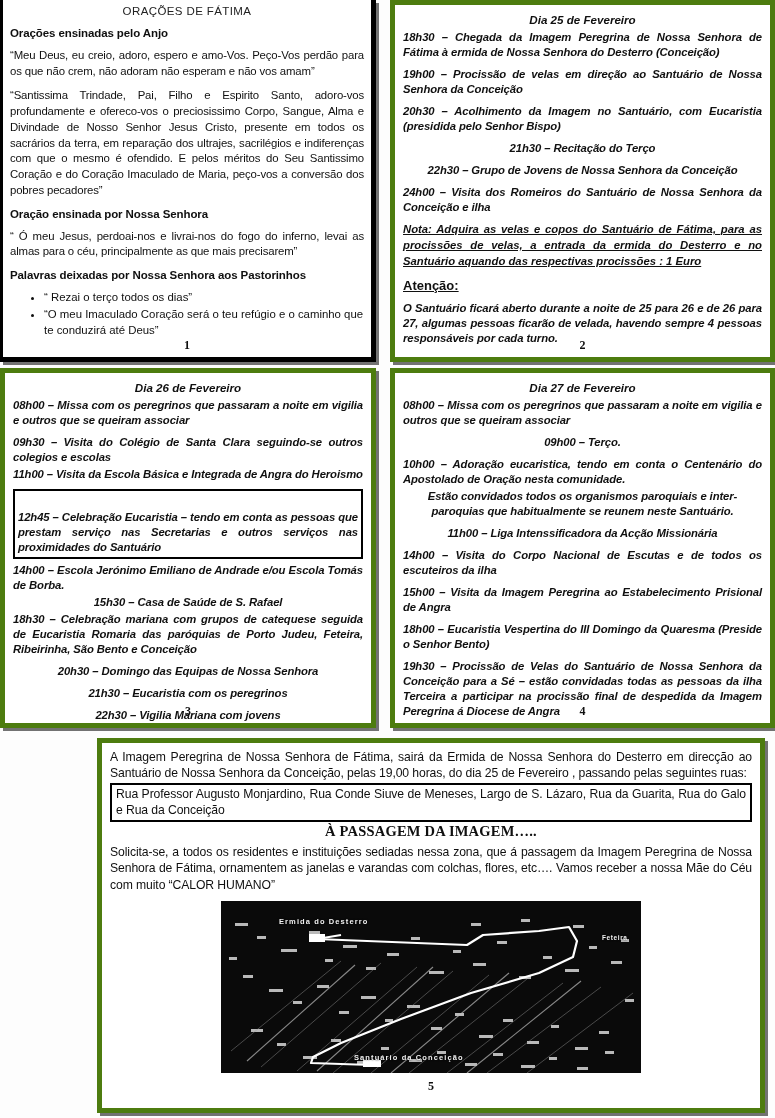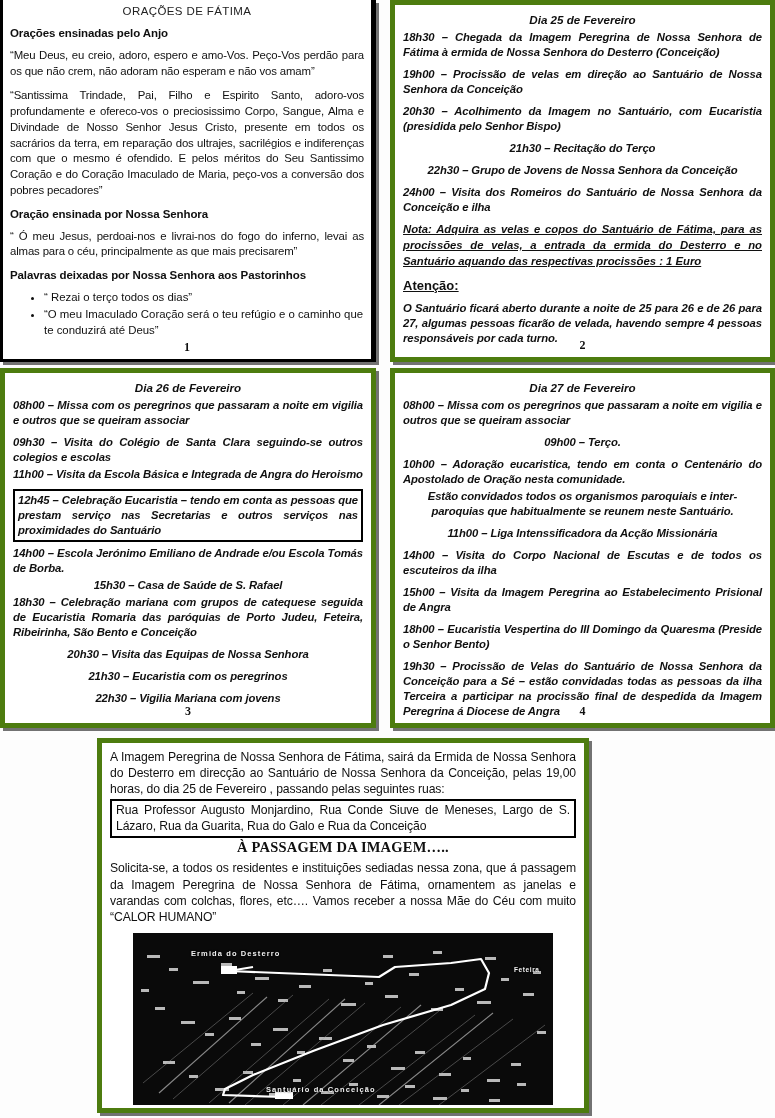--- a/index.html
+++ b/index.html
@@ -41,21 +41,21 @@
   }
 
   
   #panel1 {
     left: 0px;
     top: 0px;
     width: 376px;
     height: 362px;
     border-left: 3px solid #000;
     border-right: 5px solid #000;
-    border-bottom: 3px solid #000000;
+    border-bottom: 5px solid #000000;
     border-top: none;
     box-shadow: 3px 3px 0 rgba(0,0,0,0.55);
     box-sizing: border-box;
   }
   #panel1 .panel-inner { padding: 2px 7px 4px 7px; }
 
   .doc-title {
     text-align: center;
     font-size: 11.5px;
     letter-spacing: 0.4px;
@@ -130,30 +130,30 @@
     margin: 0 0 8px 0;
   }
   .attn-head {
     font-weight: bold;
     font-size: 13px;
     text-decoration: underline;
     margin: 0 0 8px 0;
   }
   .boxed-item {
     border: 2px solid #000;
-    padding: 2px 3px 2px 3px;
+    padding: 19px 3px 2px 3px;
     margin: 2px 0 4px 0;
   }
   .boxed-item .sched-item { margin-bottom: 0; }
 
   
   #panel5 {
     left: 97px;
     top: 738px;
-    width: 492px;
+    width: 668px;
     height: 375px;
   }
   #panel5 .panel-inner { padding: 6px 8px 2px 8px; }
 
   .p5-para {
     font-size: 12.2px;
     line-height: 1.32;
     text-align: justify;
     margin: 0 0 2px 0;
     letter-spacing: -0.1px;
@@ -256,21 +256,21 @@
       <p class="sched-item tight">09h30 – Visita do Colégio de Santa Clara seguindo-se outros colegios e escolas</p>
       <p class="sched-item nojust">11h00 – Visita da Escola Básica e Integrada de Angra do Heroismo</p>
 
       <div class="boxed-item">
         <p class="sched-item">12h45 – Celebração Eucaristia – tendo em conta as  pessoas que prestam serviço nas Secretarias e outros serviços nas proximidades do Santuário</p>
       </div>
 
       <p class="sched-item tight">14h00 – Escola Jerónimo Emiliano de Andrade e/ou Escola Tomás de Borba.</p>
       <p class="sched-item nojust tight">15h30 – Casa de Saúde de S. Rafael</p>
       <p class="sched-item">18h30 – Celebração mariana com grupos de catequese seguida de Eucaristia Romaria das paróquias de Porto Judeu, Feteira, Ribeirinha, São Bento e Conceição</p>
-      <p class="sched-item nojust">20h30 –  Visita das Equipas de Nossa Senhora</p>
+      <p class="sched-item nojust">20h30 –  Domingo das Equipas de Nossa Senhora</p>
       <p class="sched-item nojust">21h30 –  Eucaristia com os peregrinos</p>
       <p class="sched-item nojust">22h30 – Vigilia Mariana com jovens</p>
 
       <div class="page-num abs">3</div>
     </div>
   </div>
 
   <div class="panel bordered" id="panel4">
     <div class="panel-inner">
       <div class="day-title">Dia 27 de Fevereiro</div>

